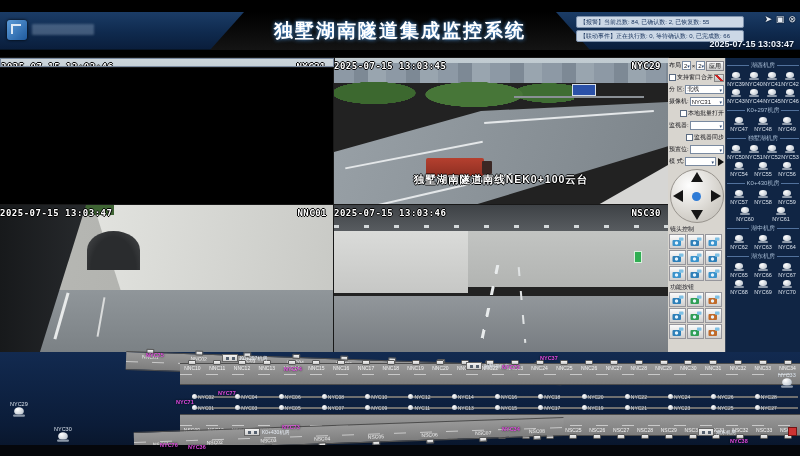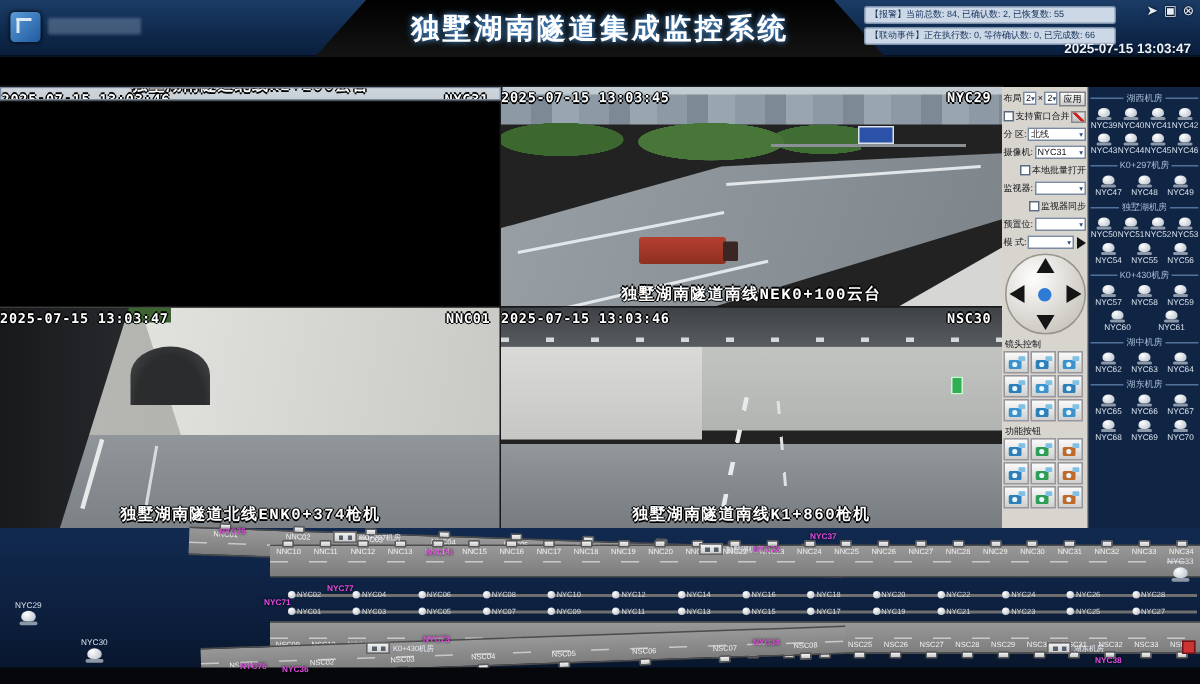--- a/index.html
+++ b/index.html
@@ -1,21 +1,21 @@
 <!DOCTYPE html>
 <html><head>
 <meta charset="utf-8">
 <style>
 *{box-sizing:border-box;margin:0;padding:0}
 html,body{width:800px;height:456px;overflow:hidden}
 body{font-family:"Liberation Sans",sans-serif;background:#000;position:relative}
 #app{position:absolute;inset:0;width:800px;height:456px}
 
 
-#header{position:absolute;left:0;top:0;width:800px;height:38px;
+#header{position:absolute;left:0;top:12px;width:800px;height:38px;
  background:linear-gradient(180deg,#1b3c66,#0f2a4e 55%,#0a1e3c);border-bottom:1px solid #071527}
 #logo{position:absolute;left:7px;top:8px;width:20px;height:20px;border-radius:3px;
  background:linear-gradient(135deg,#5b9bd8,#1f5a9e);box-shadow:0 0 3px #000}
 #logo::after{content:"";position:absolute;left:4px;top:4px;width:8px;height:8px;border:2px solid #dce8f5;border-right:none;border-bottom:none}
 #logotext{position:absolute;left:32px;top:12px;width:62px;height:11px;background:rgba(160,180,205,.35);filter:blur(1px);border-radius:1px}
 #titleband{position:absolute;left:50%;top:0;transform:translateX(-50%);width:380px;height:38px;
  background:linear-gradient(180deg,#000,#141414);clip-path:polygon(34px 0,calc(100% - 34px) 0,100% 100%,0 100%);
  display:flex;align-items:center;justify-content:center}
 #titleband span{color:#fff;font-size:19px;font-weight:bold;letter-spacing:2px;text-shadow:0 0 4px #5af}
 .statbox{position:absolute;right:56px;width:168px;height:12px;background:#ccd8e6;border:1px solid #7e92ad;border-radius:2px;
@@ -37,21 +37,21 @@
 
 #grid{position:absolute;left:0;top:58px;width:668px;height:294px;display:grid;
  grid-template-columns:334px 334px;grid-template-rows:147px 147px;background:#000}
 .feed{position:relative;overflow:hidden;outline:1px solid #181818;background:#222;cursor:pointer}
 .feed.sel{box-shadow:inset 0 0 0 2px #3fdc41;z-index:2}
 .scene{position:absolute;inset:0}
 .scene div{position:absolute}
 .osd{position:absolute;color:#fff;font-family:"DejaVu Sans Mono",monospace;font-weight:bold;font-size:9px;
  text-shadow:1px 0 #000,-1px 0 #000,0 1px #000,0 -1px #000;letter-spacing:.5px;z-index:3}
 .ts{left:0;top:3px}.cid{right:7px;top:3px}
-.cap{left:0;right:0;bottom:2px;text-align:center;font-family:Liberation Mono, monospace;font-size:10.5px;letter-spacing:1px}
+.cap{left:0;right:0;bottom:18px;text-align:center;font-family:Liberation Sans, sans-serif;font-size:10.5px;letter-spacing:1px}
 
 
 .f1-sky{left:0;top:0;right:0;height:28px;background:linear-gradient(#ccd5db,#b7c2c9)}
 .f1-road{left:0;top:33px;right:0;bottom:0;background:linear-gradient(#8b9297,#6f767c 70%,#656c72)}
 
 .f2-sky{left:0;top:0;right:0;height:24px;background:linear-gradient(#c3cdd3,#b2bec6)}
 .f2-bld{left:0;top:5px;right:0;height:20px;background:repeating-linear-gradient(90deg,#8d99a5 0 20px,#7d8995 20px 34px,#99a5af 34px 52px)}
 .f2-tr{left:0;top:20px;width:240px;height:30px;background:
  radial-gradient(ellipse 60px 16px at 40px 50%,#3c682f 69%,transparent 70%),
  radial-gradient(ellipse 70px 18px at 140px 55%,#477638 69%,transparent 70%),
@@ -208,38 +208,36 @@
           <div class="f3-wall"></div>
           <div class="f3-green"></div>
         <div class="f3-mouth"></div>
           <div class="f3-road"></div>
           <div class="f3-dark"></div>
         <div class="f3-line"></div>
           <div class="f3-line2"></div>
       </div>
       <span class="osd ts">2025-07-15 13:03:47</span>
       <span class="osd cid">NNC01</span>
-      <span class="osd cap">独墅湖南隧道北线ENK0+374枪机</span>
     </div>
 
     <div class="feed">
       <div class="scene">
         <div class="f4-wl"></div>
           <div class="f4-wr"></div>
           <div class="f4-ceil"></div>
           <div class="f4-lights"></div>
         <div class="f4-base"></div>
           <div class="f4-road"></div>
           <div class="f4-d1"></div>
           <div class="f4-d2"></div>
         <div class="f4-sign"></div>
       </div>
       <span class="osd ts">2025-07-15 13:03:46</span>
       <span class="osd cid">NSC30</span>
-      <span class="osd cap">独墅湖南隧道南线K1+860枪机</span>
     </div>
   </div>
 
   <div id="sidebar">
     <div id="ctrl">
       <div class="crow">
         <span class="lbl">布局</span>
         <span class="sel">
             <span>2</span>
             <i>▾</i>

